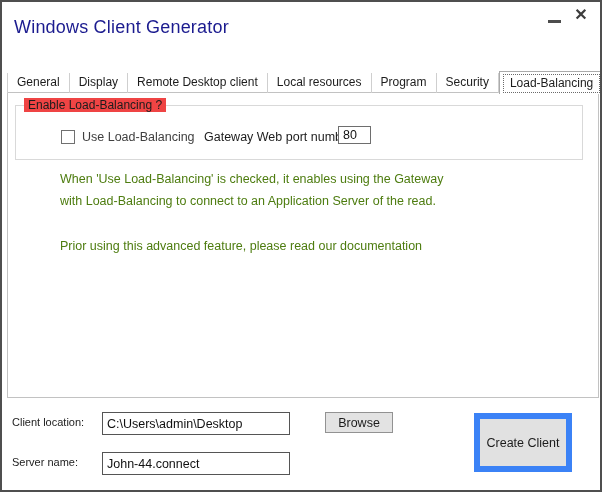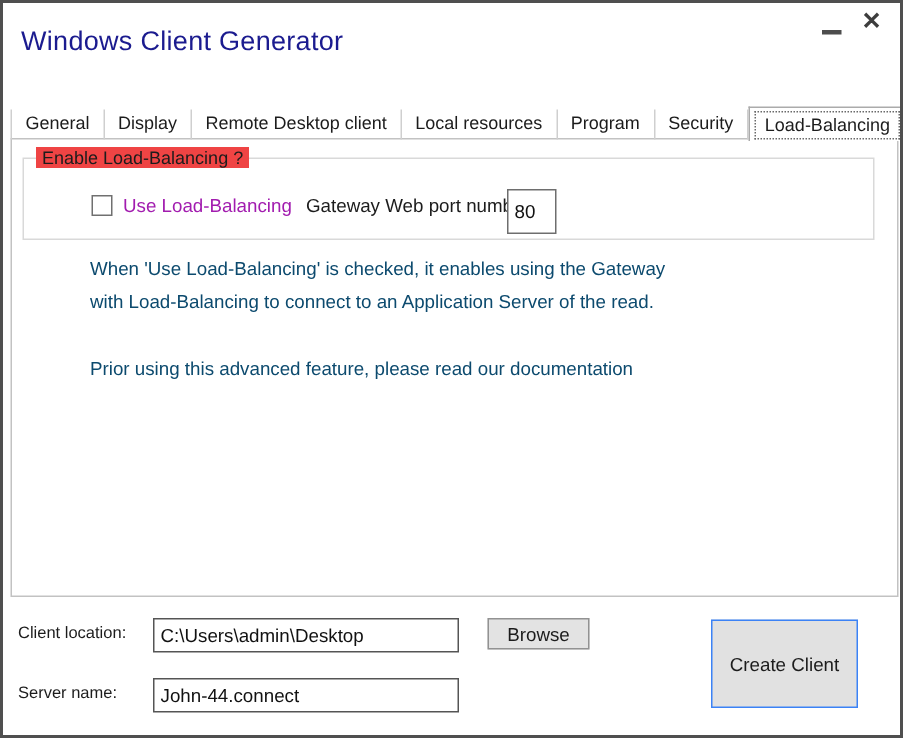--- a/index.html
+++ b/index.html
@@ -61,59 +61,59 @@
   }
   .groupbox-title {
     position:absolute; left:8px; top:-8px; background:#ef4444;
     padding:0 4px; font-size:12px; color:#1c1c1c;
   }
   .checkbox {
     position:absolute; left:45px; top:24px; width:14px; height:14px;
     background:#ffffff; border:1px solid #707070; cursor:default;
   }
   .checkbox-label {
-    position:absolute; left:66px; top:24px; font-size:12.5px; color:#a21caf;
+    position:absolute; left:66px; top:24px; font-size:12.5px; color:#404040;
   }
   .port-label {
     position:absolute; left:188px; top:24px; font-size:12.5px; color:#1c1c1c;
   }
   .port-input {
-    position:absolute; left:322px; top:20px; width:33px; height:30px;
+    position:absolute; left:322px; top:20px; width:33px; height:18px;
     border:1px solid #6e6e6e; font-family:"Liberation Sans", sans-serif;
     font-size:12.5px; color:#111; padding:0 0 0 4px; outline:none;
   }
 
   .description {
     position:absolute; left:52px; top:75px; width:440px;
-    font-size:12.5px; color:#0c4a6e; line-height:22px;
+    font-size:12.5px; color:#4d7c0f; line-height:22px;
   }
   .description .para2 { margin-top:23px; }
 
   
   .footer-label { position:absolute; font-size:11px; color:#1c1c1c; }
   .lbl-location { left:10px; top:414px; }
   .lbl-name { left:10px; top:454px; }
 
   .text-input {
-    position:absolute; left:100px; width:204px; height:23px;
+    position:absolute; left:100px; width:188px; height:23px;
     border:1px solid #555555; font-family:"Liberation Sans", sans-serif;
     font-size:12.5px; color:#111; padding:0 4px; outline:none; background:#fff;
   }
   .input-location { top:410px; }
   .input-name { top:450px; }
 
   .browse-btn {
     position:absolute; left:323px; top:410px; width:68px; height:21px;
     background:#e3e3e3; border:1px solid #929292;
     font-family:"Liberation Sans", sans-serif; font-size:12.5px; color:#1c1c1c;
     text-align:center; cursor:default;
   }
   .create-btn {
     position:absolute; left:472px; top:411px; width:98px; height:59px;
-    background:#e1e1e1; border:1px solid #3b82f6;
+    background:#e1e1e1; border:6px solid #3b82f6;
     font-family:"Liberation Sans", sans-serif; font-size:12.5px; color:#1c1c1c;
     text-align:center; cursor:default;
   }
 </style>
 </head>
 <body>
 
 <div class="window">
 
   <div class="title">Windows Client Generator</div>

